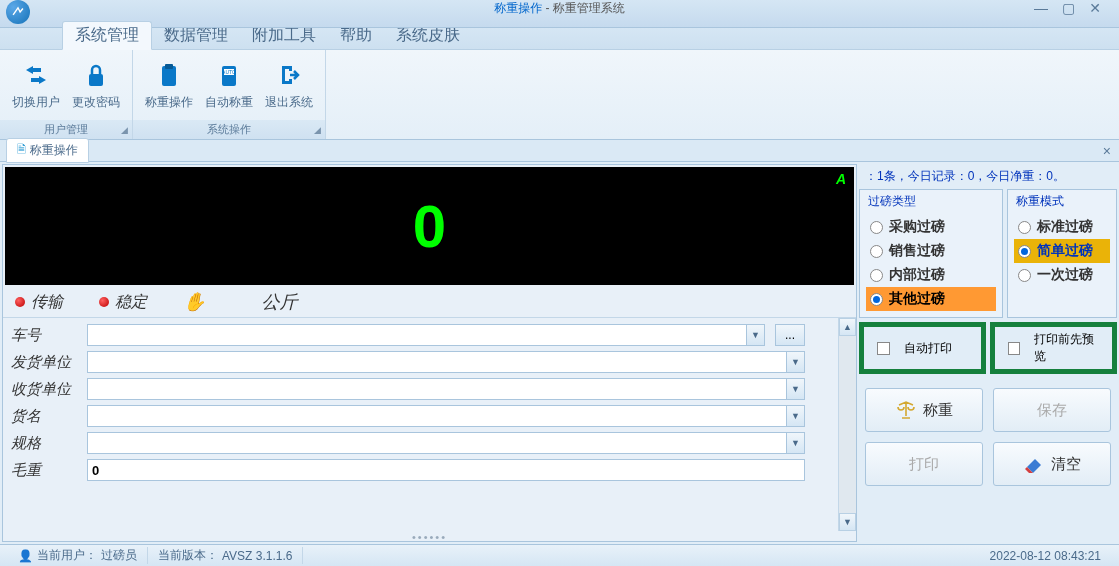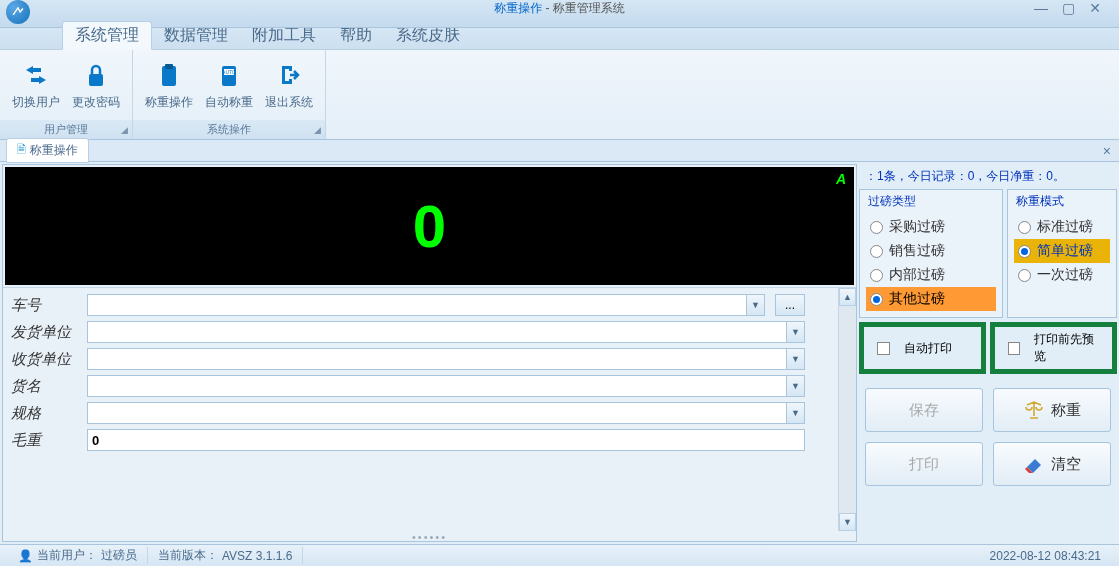--- a/index.html
+++ b/index.html
@@ -65,21 +65,21 @@
     .form-resize { height: 10px; text-align: center; color: #9ab; font-size: 11px; letter-spacing: 2px; cursor: ns-resize; }
 
     
     .right-panel { width: 258px; display: flex; flex-direction: column; margin: 2px 2px 2px 0; }
     .summary-line { font-size: 12px; color: #0033bb; padding: 4px 6px; }
     .type-mode-row { display: flex; gap: 4px; }
     .box { border: 1px solid #a9c5dd; background: #eaf2fa; }
     .box-title { font-size: 12px; color: #0033bb; padding: 3px 8px; }
     .type-box { flex: 1; }
     .mode-box { width: 110px; }
-    .radio-list { padding: 2px 6px 6px; }
+    .radio-list { padding: 2px 6px 6px; font-weight: bold; }
     .radio-item { display: flex; align-items: center; gap: 6px; padding: 3px 4px; font-size: 14px; color: #333; cursor: pointer; }
     .radio-item.selected-orange { background: #ff9933; color: #000000; }
     .radio-item.selected-yellow { background: #eab308; color: #0033bb; }
     .radio { width: 13px; height: 13px; border: 1px solid #888; border-radius: 50%; background: #fff; display: flex; align-items: center; justify-content: center; }
     .radio.checked::after { content: ''; width: 7px; height: 7px; border-radius: 50%; background: #0066dd; }
 
     .checks-row { display: flex; gap: 4px; margin-top: 4px; }
     .check-box-wrapper { flex: 1; border: 5px solid #15803d; padding: 4px 13px; display: flex; align-items: center; gap: 14px; font-size: 12px; }
     .checkbox { width: 13px; height: 13px; border: 1px solid #888; background: #fff; }
 
@@ -187,20 +187,34 @@
   </div>
   <span class="doc-close">×</span>
 </div>
 
 <div class="main">
   <div class="left-panel">
     <div class="weight-display">
       <div class="weight-value">0</div>
       <div class="display-letter">A</div>
     </div>
+    <div class="status-row">
+      <div class="status-item">
+          <span class="led red"></span>
+          <span>传输</span>
+        </div>
+      <div class="status-item">
+          <span class="led red"></span>
+          <span>稳定</span>
+        </div>
+      <div class="status-item">
+          <span class="hand-icon">✋</span>
+        </div>
+      <div class="unit-label">公斤</div>
+    </div>
     <div class="form-area">
       <div class="form-fields">
         <div class="form-row">
           <div class="form-label">车号</div>
           <div class="combo">
               <input value="" style="">
               <div class="combo-btn">▼</div>
             </div>
           <button class="dots-btn">...</button>
         </div>
@@ -292,31 +306,31 @@
       <div class="check-box-wrapper">
           <span class="checkbox"></span>
           <span>自动打印</span>
         </div>
       <div class="check-box-wrapper">
           <span class="checkbox"></span>
           <span>打印前先预览</span>
         </div>
     </div>
     <div class="action-buttons">
-      <div class="action-btn disabled">
-          <span>保存</span>
-        </div>
       <div class="action-btn">
         <span class="btn-icon">
             <svg width="22" height="22" viewBox="0 0 22 22">
               <path d="M11 3 v14 M4 6 l7-3 l7 3 M3 8 a3 3 0 0 0 6 0 M13 8 a3 3 0 0 0 6 0 M7 19 h8" stroke="#d4a830" stroke-width="1.6" fill="none"></path>
             </svg>
           </span>
         <span>称重</span>
       </div>
+      <div class="action-btn disabled">
+          <span>保存</span>
+        </div>
       <div class="action-btn disabled">
           <span>打印</span>
         </div>
       <div class="action-btn">
         <span class="btn-icon">
             <svg width="22" height="22" viewBox="0 0 22 22">
               <path d="M4 14 L12 6 L18 12 L10 20 L4 14 Z" fill="#3a7cd4"></path>
               <path d="M4 14 L10 20 L6 20 L2 16 Z" fill="#d44040"></path>
             </svg>
           </span>

